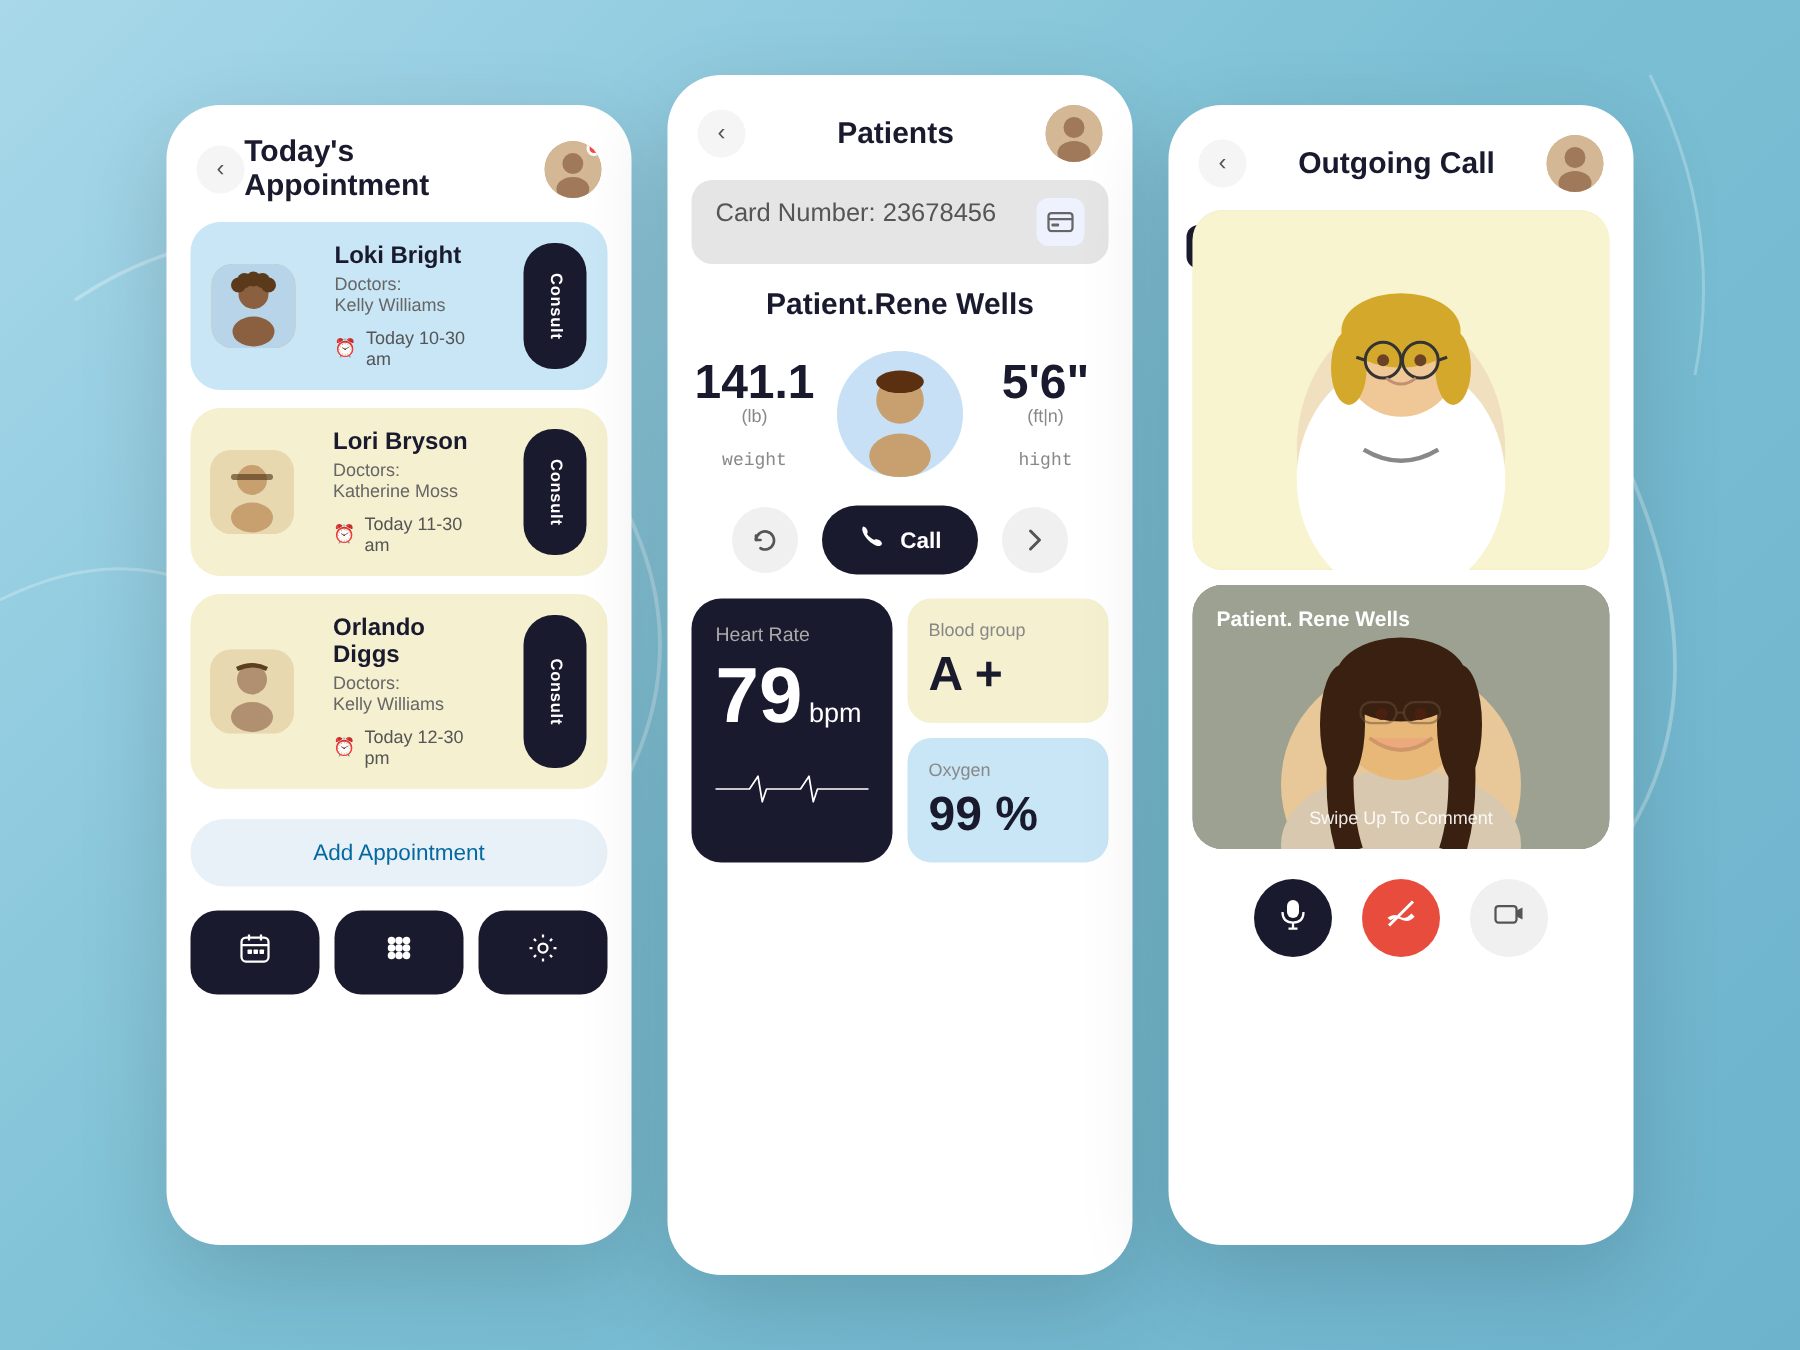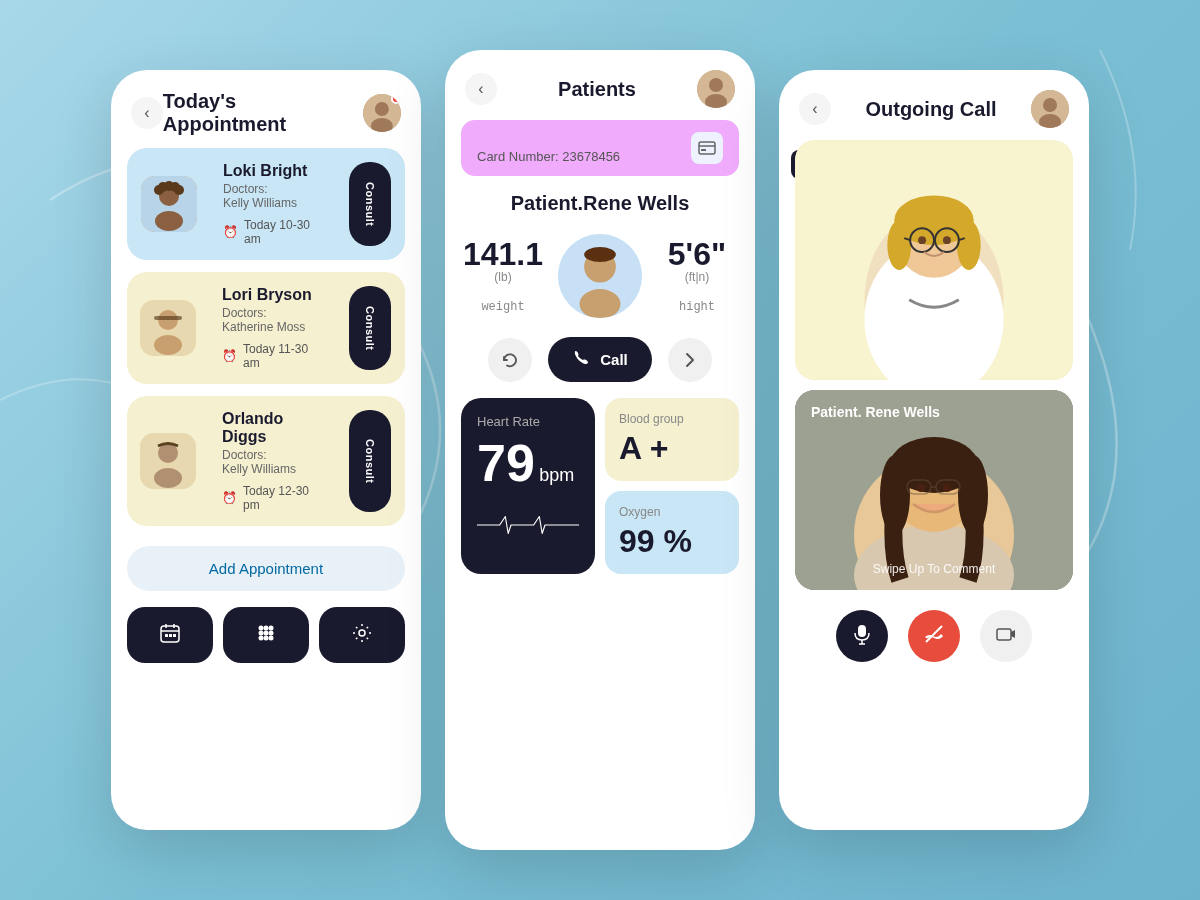--- a/index.html
+++ b/index.html
@@ -148,27 +148,27 @@
     
     .p2-header {
       display: flex;
       align-items: center;
       justify-content: space-between;
       padding: 20px 20px 12px;
     }
 
     .card-number-row {
       margin: 0 16px;
-      background: #f0abfc;
+      background: #e5e5e5;
       border-radius: 14px;
       padding: 12px 16px;
       display: flex;
-      align-items: flex-end;
+      align-items: flex-start;
       justify-content: space-between;
-      font-size: 13px; color: #555;
+      font-size: 17px; color: #555;
     }
     .card-icon {
       width: 32px; height: 32px;
       background: #eef2ff;
       border-radius: 8px;
       display: flex; align-items: center; justify-content: center;
       font-size: 14px;
     }
 
     .patient-name {
@@ -302,21 +302,21 @@
       justify-content: center;
       overflow: hidden;
       font-size: 80px;
       position: relative;
     }
 
     .patient-video {
       margin: 0 16px 10px;
       background: #888;
       border-radius: 20px;
-      height: 200px;
+      height: 176px;
       display: flex;
       align-items: center;
       justify-content: center;
       overflow: hidden;
       position: relative;
       font-size: 80px;
     }
     .patient-video-label {
       position: absolute;
       top: 14px;

